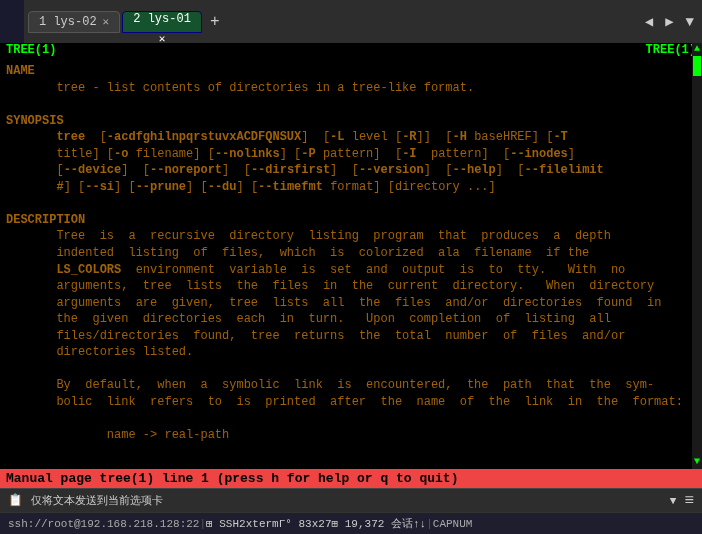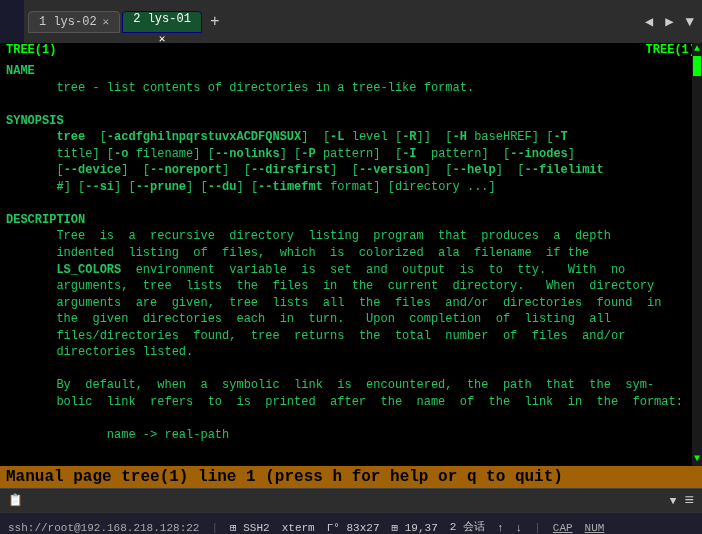--- a/index.html
+++ b/index.html
@@ -102,24 +102,24 @@
     }
     .scrollbar-thumb {
       width: 8px;
       height: 20px;
       background: #00ff00;
       margin-top: 2px;
     }
 
     
     .man-status {
-      background: #a16207;
+      background: #ef4444;
       color: #000000;
       padding: 2px 6px;
-      font-size: 16px;
+      font-size: 13px;
       font-weight: bold;
     }
 
     
     .bottom-bar {
       background: #2d2d2d;
       height: 24px;
       display: flex;
       align-items: center;
       padding: 0 8px;
@@ -128,35 +128,34 @@
       color: #ccc;
       border-top: 1px solid #444;
     }
     .bottom-icon { font-size: 12px; }
 
     
     .status-line {
       background: #1e1e2e;
       height: 22px;
       display: flex;
-      align-items: flex-end;
+      align-items: center;
       padding: 0 8px;
-      gap: 12px;
       font-size: 11px;
       color: #ccc;
       border-top: 1px solid #333;
     }
     .status-sep { color: #555; }
-    .caps-indicator { color: #aaa; text-decoration: underline; }
+    .caps-indicator { color: #aaa; }
 
     pre {
       font-family: 'Courier New', Courier, monospace;
       font-size: 12px;
       white-space: pre-wrap;
-      color: #22c55e;
+      color: #a16207;
       line-height: 1.38;
     }
   </style>
 </head>
 <body>
 
 <div class="tab-bar">
   <div class="tab">
     <span>1 lys-02</span>
     <span class="tab-close">✕</span>
@@ -213,20 +212,21 @@
     <span class="scrollbar-down" style="position:absolute;bottom:2px;">▼</span>
   </div>
 </div>
 
 <div class="man-status">
   <span>Manual page tree(1) line 1 (press h for help or q to quit)</span>
 </div>
 
 <div class="bottom-bar">
   <span class="bottom-icon">📋</span>
+  <span>仅将文本发送到当前选项卡</span>
   <span style="margin-left:auto; cursor:pointer;">▼</span>
   <span style="cursor:pointer; font-size:16px;">≡</span>
 </div>
 
 <div class="status-line">
   <span style="color:#aaa;">ssh://root@192.168.218.128:22</span>
   <span class="status-sep">|</span>
   <span>⊞ SSH2</span>
   <span>xterm</span>
   <span>Γ° 83x27</span>

